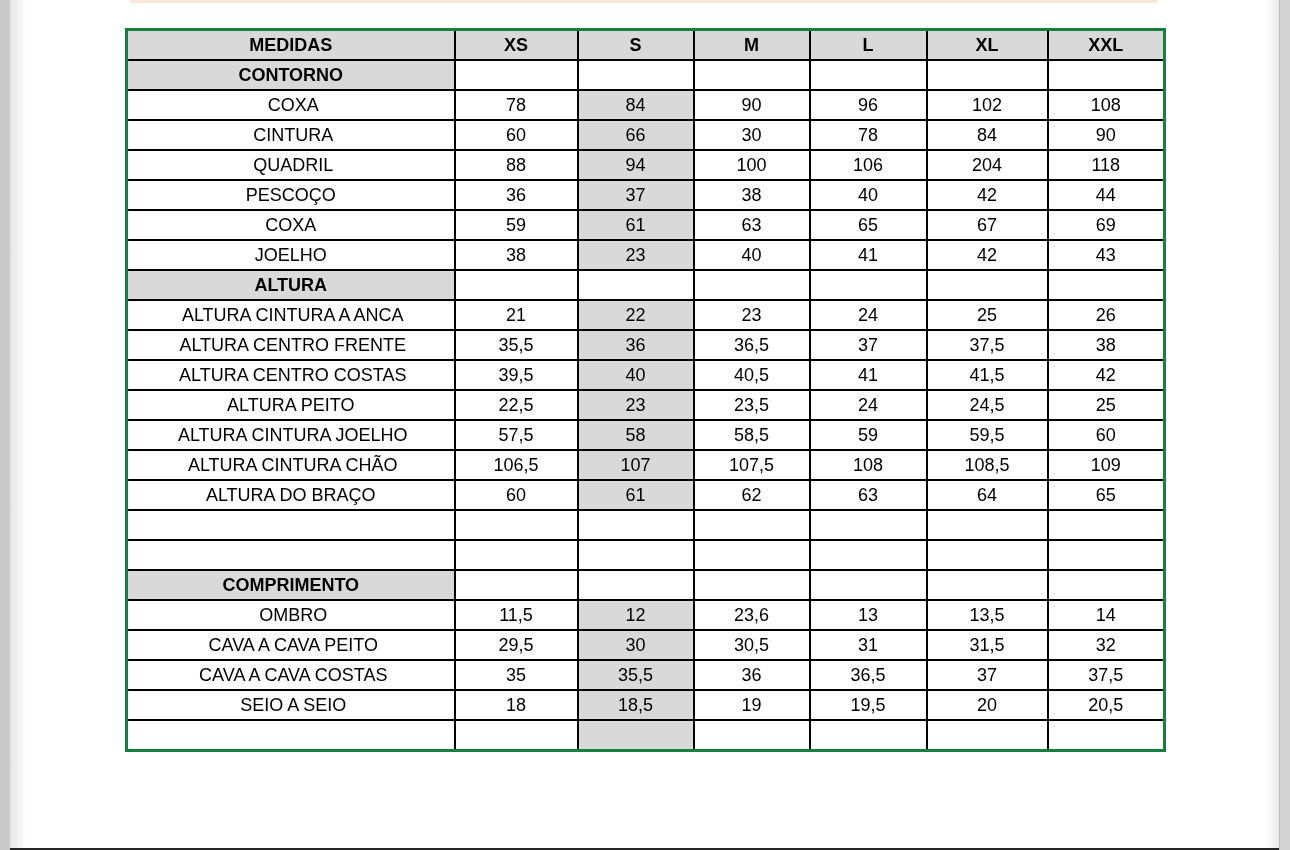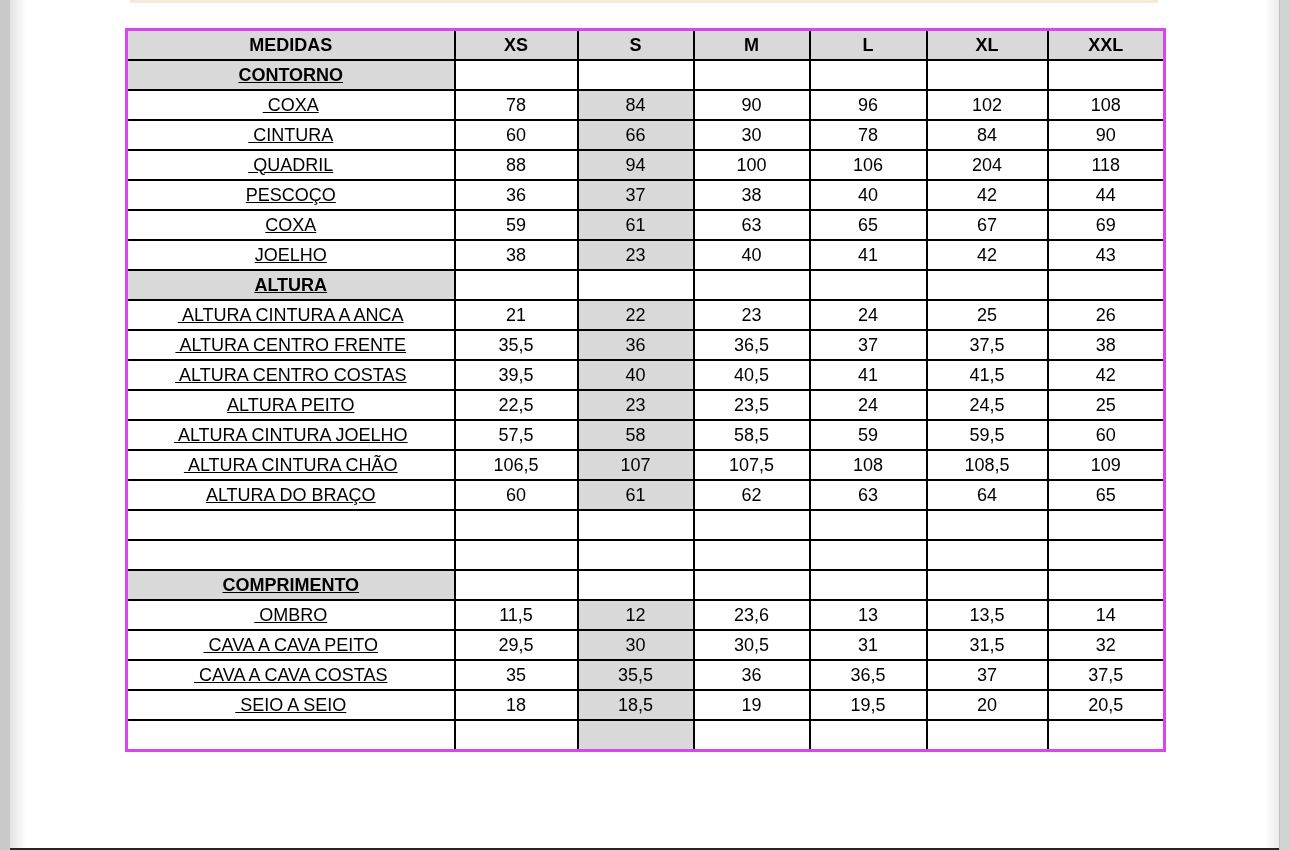--- a/index.html
+++ b/index.html
@@ -67,42 +67,41 @@
     height: 2px;
     background: #262626;
   }
   
   table.size-table {
     position: absolute;
     left: 125px;
     top: 28px;
     border-collapse: collapse;
     table-layout: fixed;
-    border: 3px solid #d946ef;
+    border: 3px solid #15803d;
   }
   table.size-table th,
   table.size-table td {
     border: 2px solid #000000;
     height: 28px;
     padding: 0;
     font-size: 18px;
     color: #000000;
     text-align: center;
     vertical-align: middle;
     overflow: hidden;
   }
   table.size-table th {
     font-weight: bold;
     background: #d9d9d9;
   }
   td.label {
     text-align: left;
     padding-left: 6px;
     white-space: pre;
-    text-decoration: underline;
   }
   td.section {
     text-align: center;
     font-weight: bold;
     background: #d9d9d9;
     padding-left: 0;
   }
   td.hl {
     background: #d9d9d9;
   }

